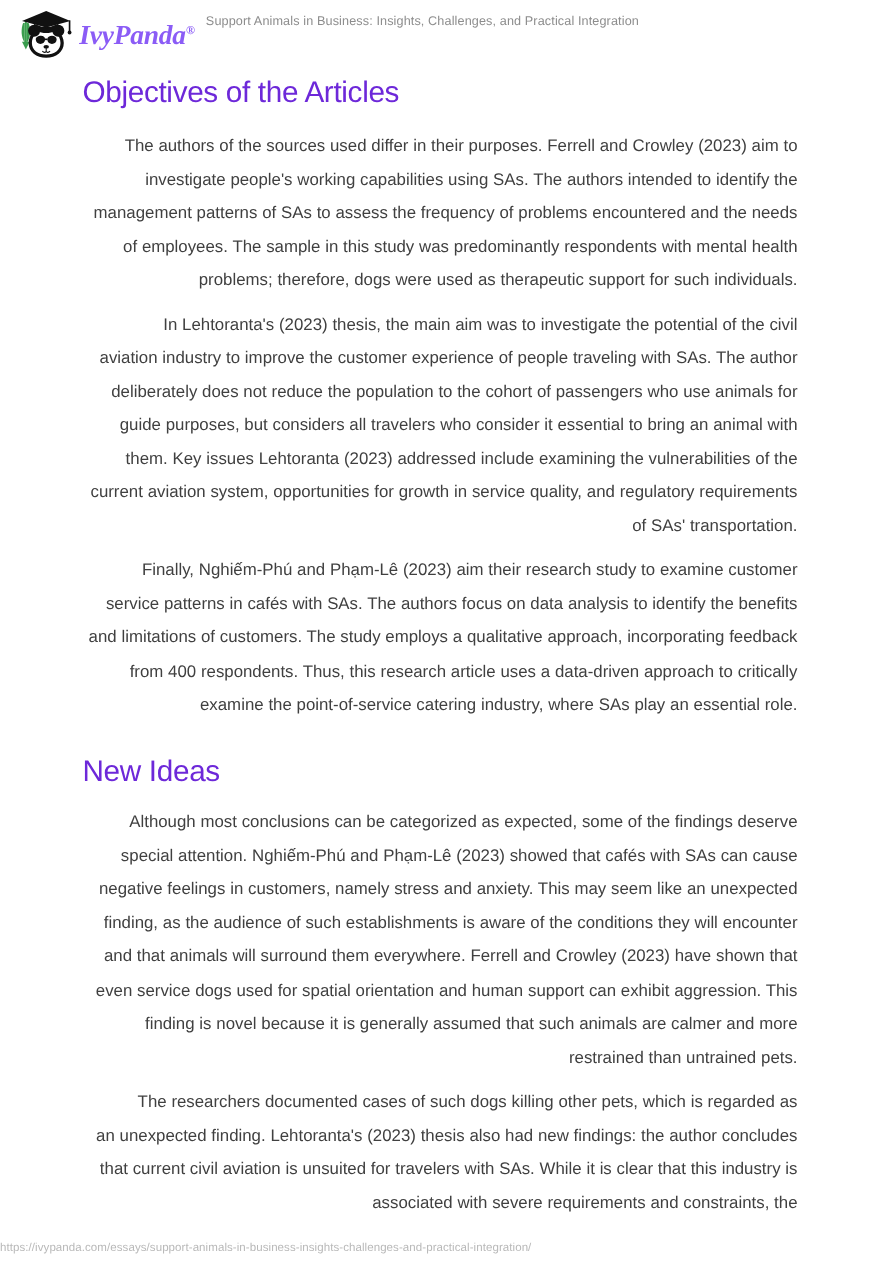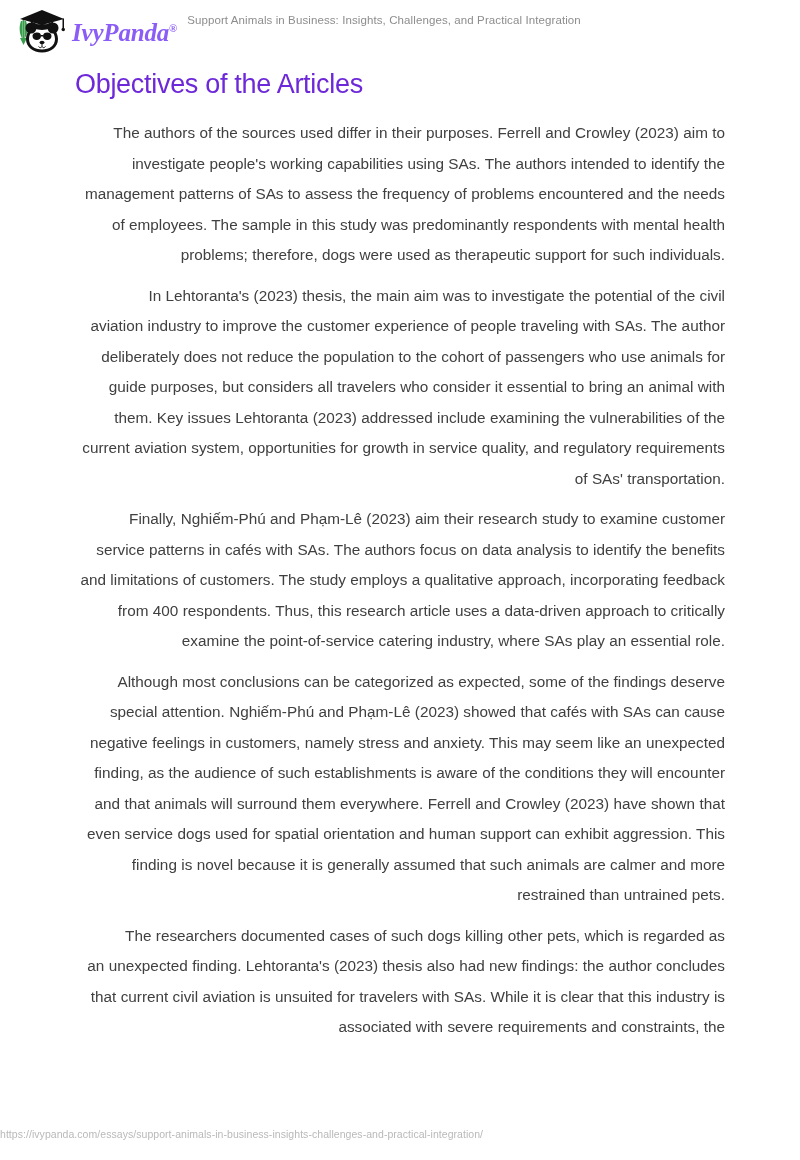--- a/index.html
+++ b/index.html
@@ -158,19 +158,22 @@
 
 <div class="content">
 
   <div class="heading-block">
     <h2 class="section-heading">Objectives of the Articles</h2>
   </div>
   <p class="body-para">The authors of the sources used differ in their purposes. Ferrell and Crowley (2023) aim to investigate people's working capabilities using SAs. The authors intended to identify the management patterns of SAs to assess the frequency of problems encountered and the needs of employees. The sample in this study was predominantly respondents with mental health problems; therefore, dogs were used as therapeutic support for such individuals.</p>
   <p class="body-para">In Lehtoranta's (2023) thesis, the main aim was to investigate the potential of the civil aviation industry to improve the customer experience of people traveling with SAs. The author deliberately does not reduce the population to the cohort of passengers who use animals for guide purposes, but considers all travelers who consider it essential to bring an animal with them. Key issues Lehtoranta (2023) addressed include examining the vulnerabilities of the current aviation system, opportunities for growth in service quality, and regulatory requirements of SAs' transportation.</p>
   <p class="body-para">Finally, Nghiếm-Phú and Phạm-Lê (2023) aim their research study to examine customer service patterns in cafés with SAs. The authors focus on data analysis to identify the benefits and limitations of customers. The study employs a qualitative approach, incorporating feedback from 400 respondents. Thus, this research article uses a data-driven approach to critically examine the point-of-service catering industry, where SAs play an essential role.</p>
 
+  <div class="heading-block second">
+    <h2 class="section-heading">New Ideas</h2>
+  </div>
   <p class="body-para">Although most conclusions can be categorized as expected, some of the findings deserve special attention. Nghiếm-Phú and Phạm-Lê (2023) showed that cafés with SAs can cause negative feelings in customers, namely stress and anxiety. This may seem like an unexpected finding, as the audience of such establishments is aware of the conditions they will encounter and that animals will surround them everywhere. Ferrell and Crowley (2023) have shown that even service dogs used for spatial orientation and human support can exhibit aggression. This finding is novel because it is generally assumed that such animals are calmer and more restrained than untrained pets.</p>
   <p class="body-para">The researchers documented cases of such dogs killing other pets, which is regarded as an unexpected finding. Lehtoranta's (2023) thesis also had new findings: the author concludes that current civil aviation is unsuited for travelers with SAs. While it is clear that this industry is associated with severe requirements and constraints, the</p>
 </div>
 
 <div class="page-footer">
   <span class="footer-url">https://ivypanda.com/essays/support-animals-in-business-insights-challenges-and-practical-integration/</span>
 </div>
 
 </body></html>

